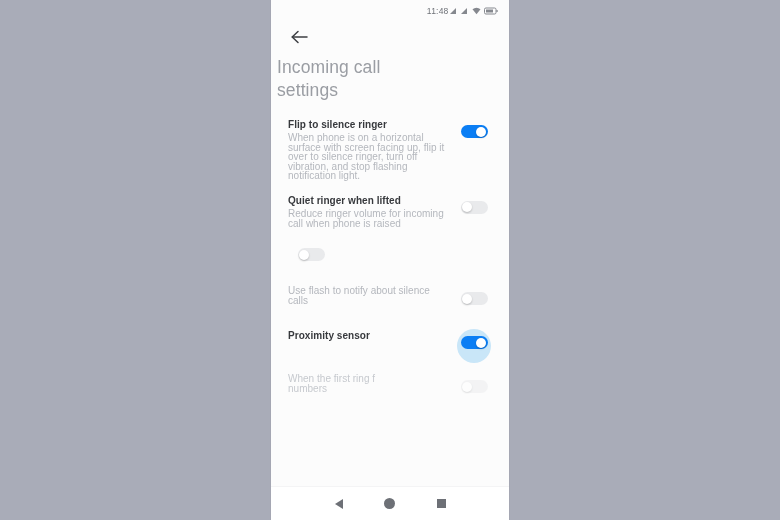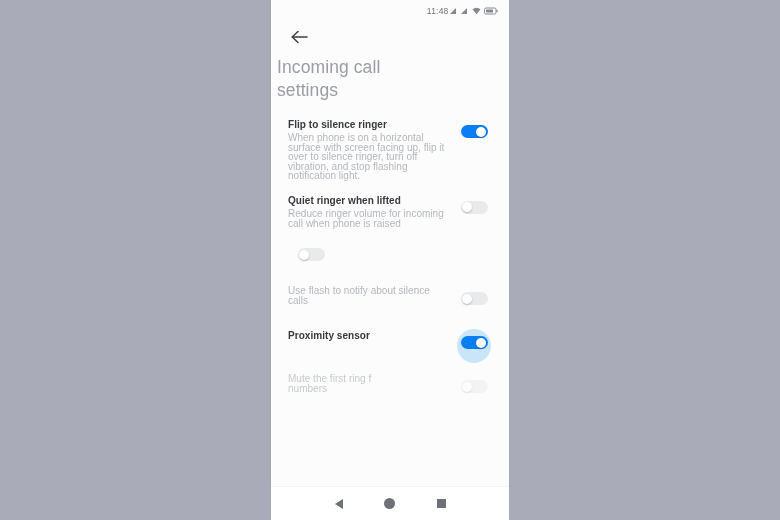--- a/index.html
+++ b/index.html
@@ -318,21 +318,21 @@
               <div class="ripple"></div>
               <div class="toggle on">
                 <div class="knob"></div>
               </div>
             </div>
           </div>
         </div>
 
         <div class="setting-row faded">
           <div class="setting-texts">
-            <div class="setting-desc" style="white-space: pre-line;">Mute the first ring f
+            <div class="setting-desc" style="white-space: pre-line;">When the first ring f
 numbers</div>
           </div>
           <div class="toggle-cell">
             <div class="toggle-wrap">
               <div class="toggle off" style="opacity:0.45;">
                 <div class="knob"></div>
               </div>
             </div>
           </div>
         </div>

